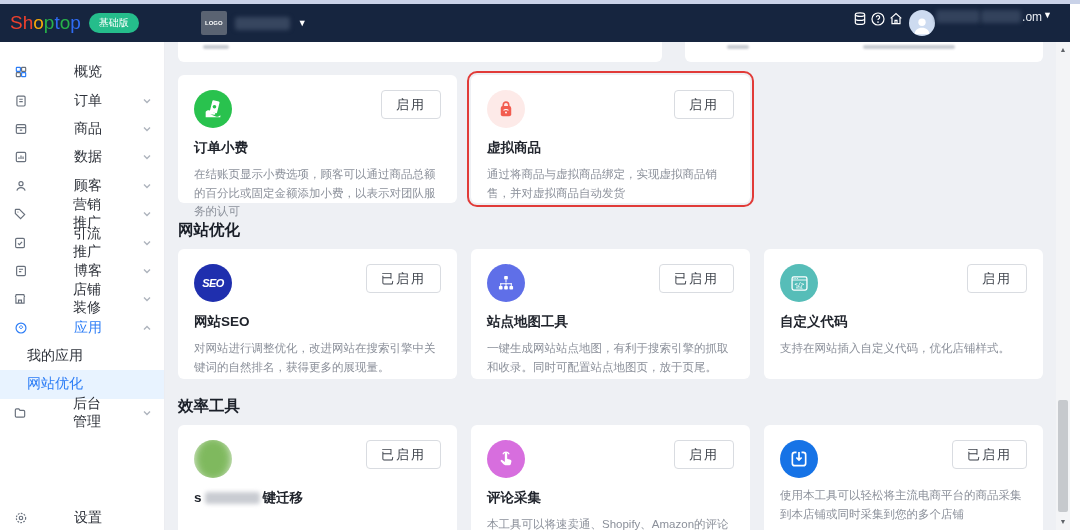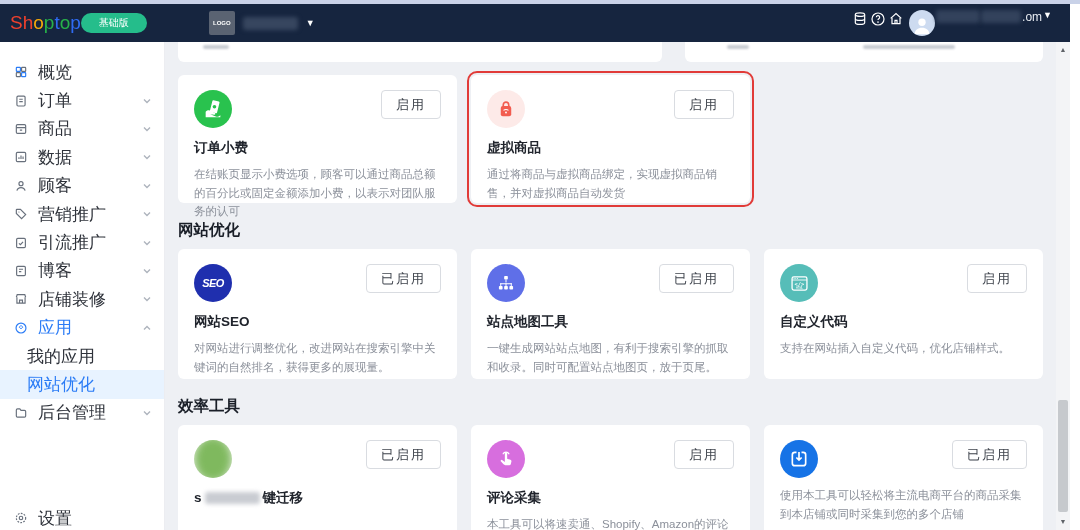--- a/index.html
+++ b/index.html
@@ -6,36 +6,36 @@
   body { font-family:"Liberation Sans","DejaVu Sans",sans-serif; }
   .screen { position:relative; width:1080px; height:530px; overflow:hidden; background:#eef0f4; }
 
   
   .topstrip { position:absolute; top:0; left:0; width:1080px; height:4px; background:#c9d2e8; }
 
   
   .navbar { position:absolute; top:4px; left:0; width:1070px; height:38px; background:#16253f; display:flex; align-items:center; }
   .nav-left { display:flex; align-items:center; padding-left:10px; }
   .brand { font-size:19px; font-weight:normal; letter-spacing:0; cursor:pointer; }
-  .plan-badge { background:#25bd8b; color:#fff; font-size:10px; padding:3px 18px; border-radius:10px; }
+  .plan-badge { margin-left:8px; background:#25bd8b; color:#fff; font-size:10px; padding:3px 10px; border-radius:10px; }
   .store-switcher { display:flex; align-items:center; margin-left:62px; cursor:pointer; }
   .logo-box { width:26px; height:24px; background:#5a6372; color:#fff; font-size:6px; font-weight:bold; display:flex; align-items:center; justify-content:center; border-radius:2px; }
   .blur-blob { display:inline-block; border-radius:3px; filter:blur(2px); }
   .store-name-blob { width:55px; height:13px; background:#37465f; margin-left:8px; }
   .nav-caret { color:#fff; font-size:9px; margin-left:8px; }
   .nav-right { margin-left:auto; display:flex; gap:1px; padding-right:18px; }
   .nav-icon { width:17px; height:17px; display:flex; align-items:center; justify-content:center; cursor:pointer; }
   .avatar { width:26px; height:26px; border-radius:50%; background:#cddbf0; display:flex; align-items:flex-end; justify-content:center; overflow:hidden; margin-left:4px; cursor:pointer; }
   .nav-blob1 { width:44px; height:13px; background:#33425c; }
   .nav-blob2 { width:40px; height:13px; background:#33425c; }
   .domain-suffix { color:#e8ecf2; font-size:12px; }
 
   
   .sidebar { position:absolute; top:42px; left:0; width:165px; height:488px; background:#fff; border-right:1px solid #ecedf1; padding-top:16px; }
-  .side-item { height:28.4px; display:flex; align-items:center; padding:0 12px 0 13px; font-size:17px; color:#2e323a; cursor:pointer; }
+  .side-item { height:28.4px; display:flex; align-items:center; padding:0 12px 0 13px; font-size:14px; color:#2e323a; cursor:pointer;gap:36px; }
   .side-item .s-icon { width:15px; height:15px; margin-right:10px; display:flex; align-items:center; justify-content:center; }
   .side-item .chev { margin-left:auto; display:flex; }
   .side-item.active { color:#2b7cf6; }
   .side-item.sub { padding-left:27px; }
   .side-item.selected { background:#e8f3ff; color:#2b7cf6; }
   .chev svg { display:block; }
   .chev.up { transform:rotate(180deg); }
   .settings-row { position:absolute; left:0; top:462px; width:165px; }
 
   

